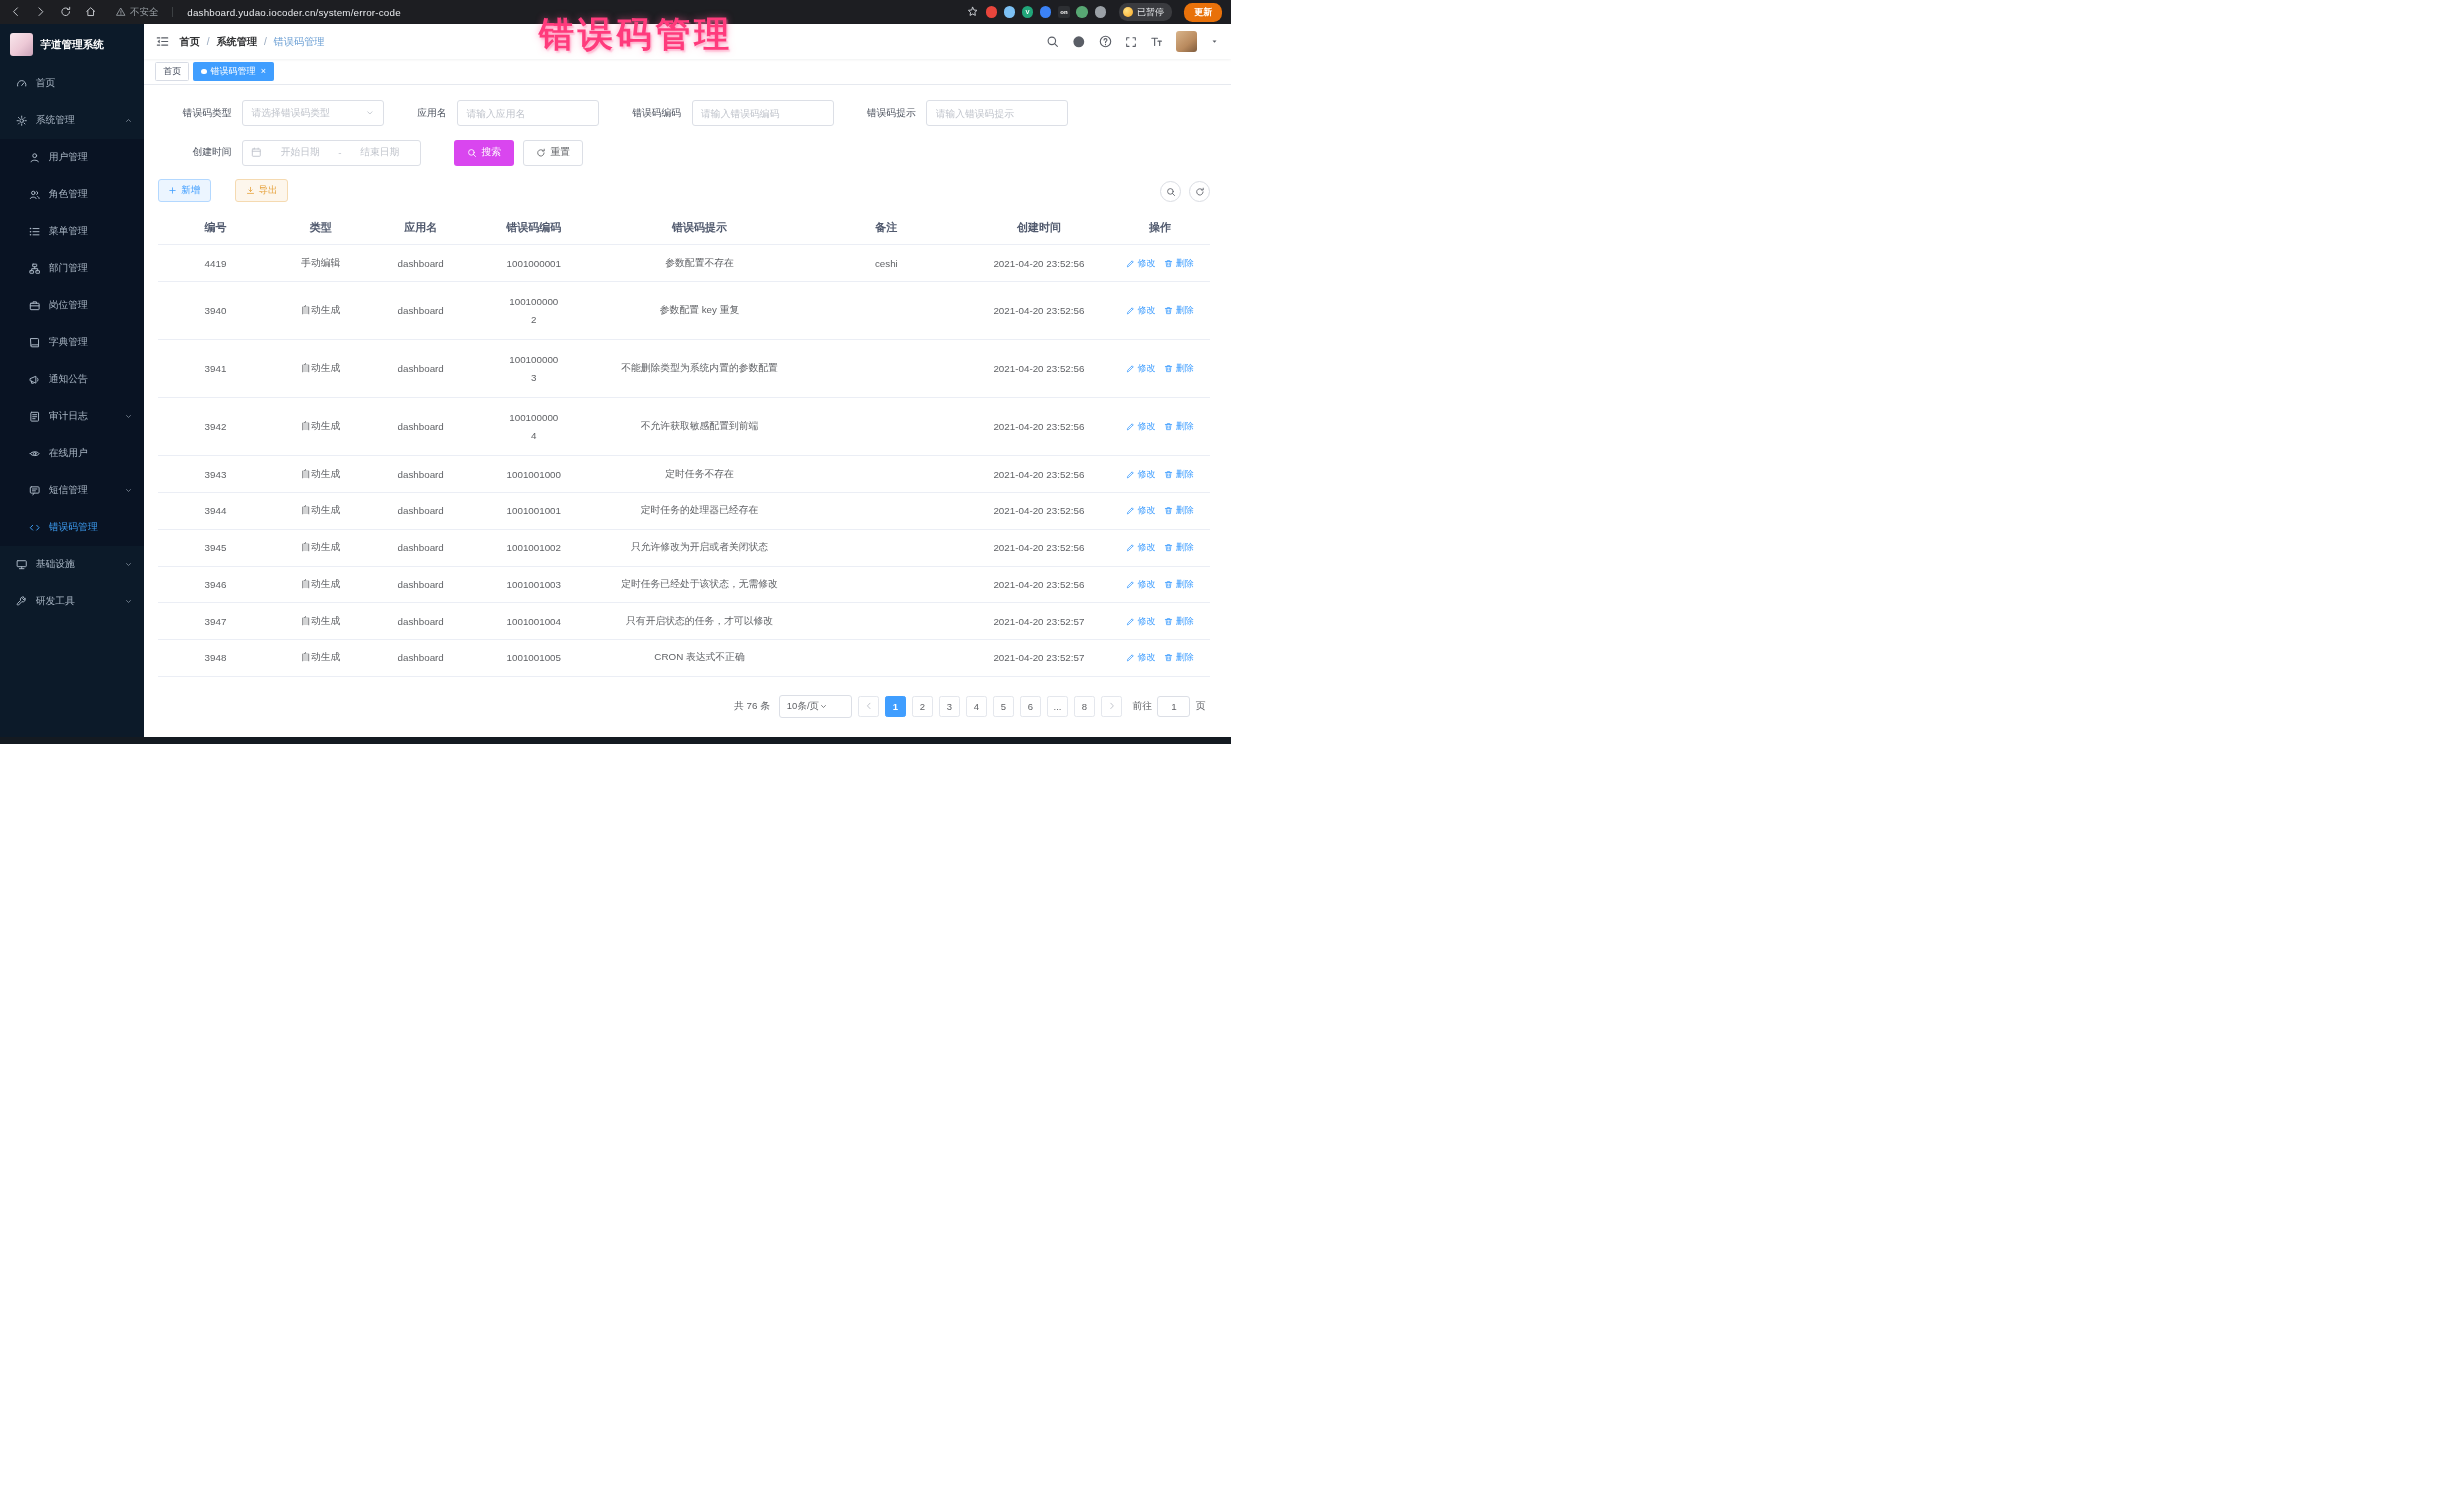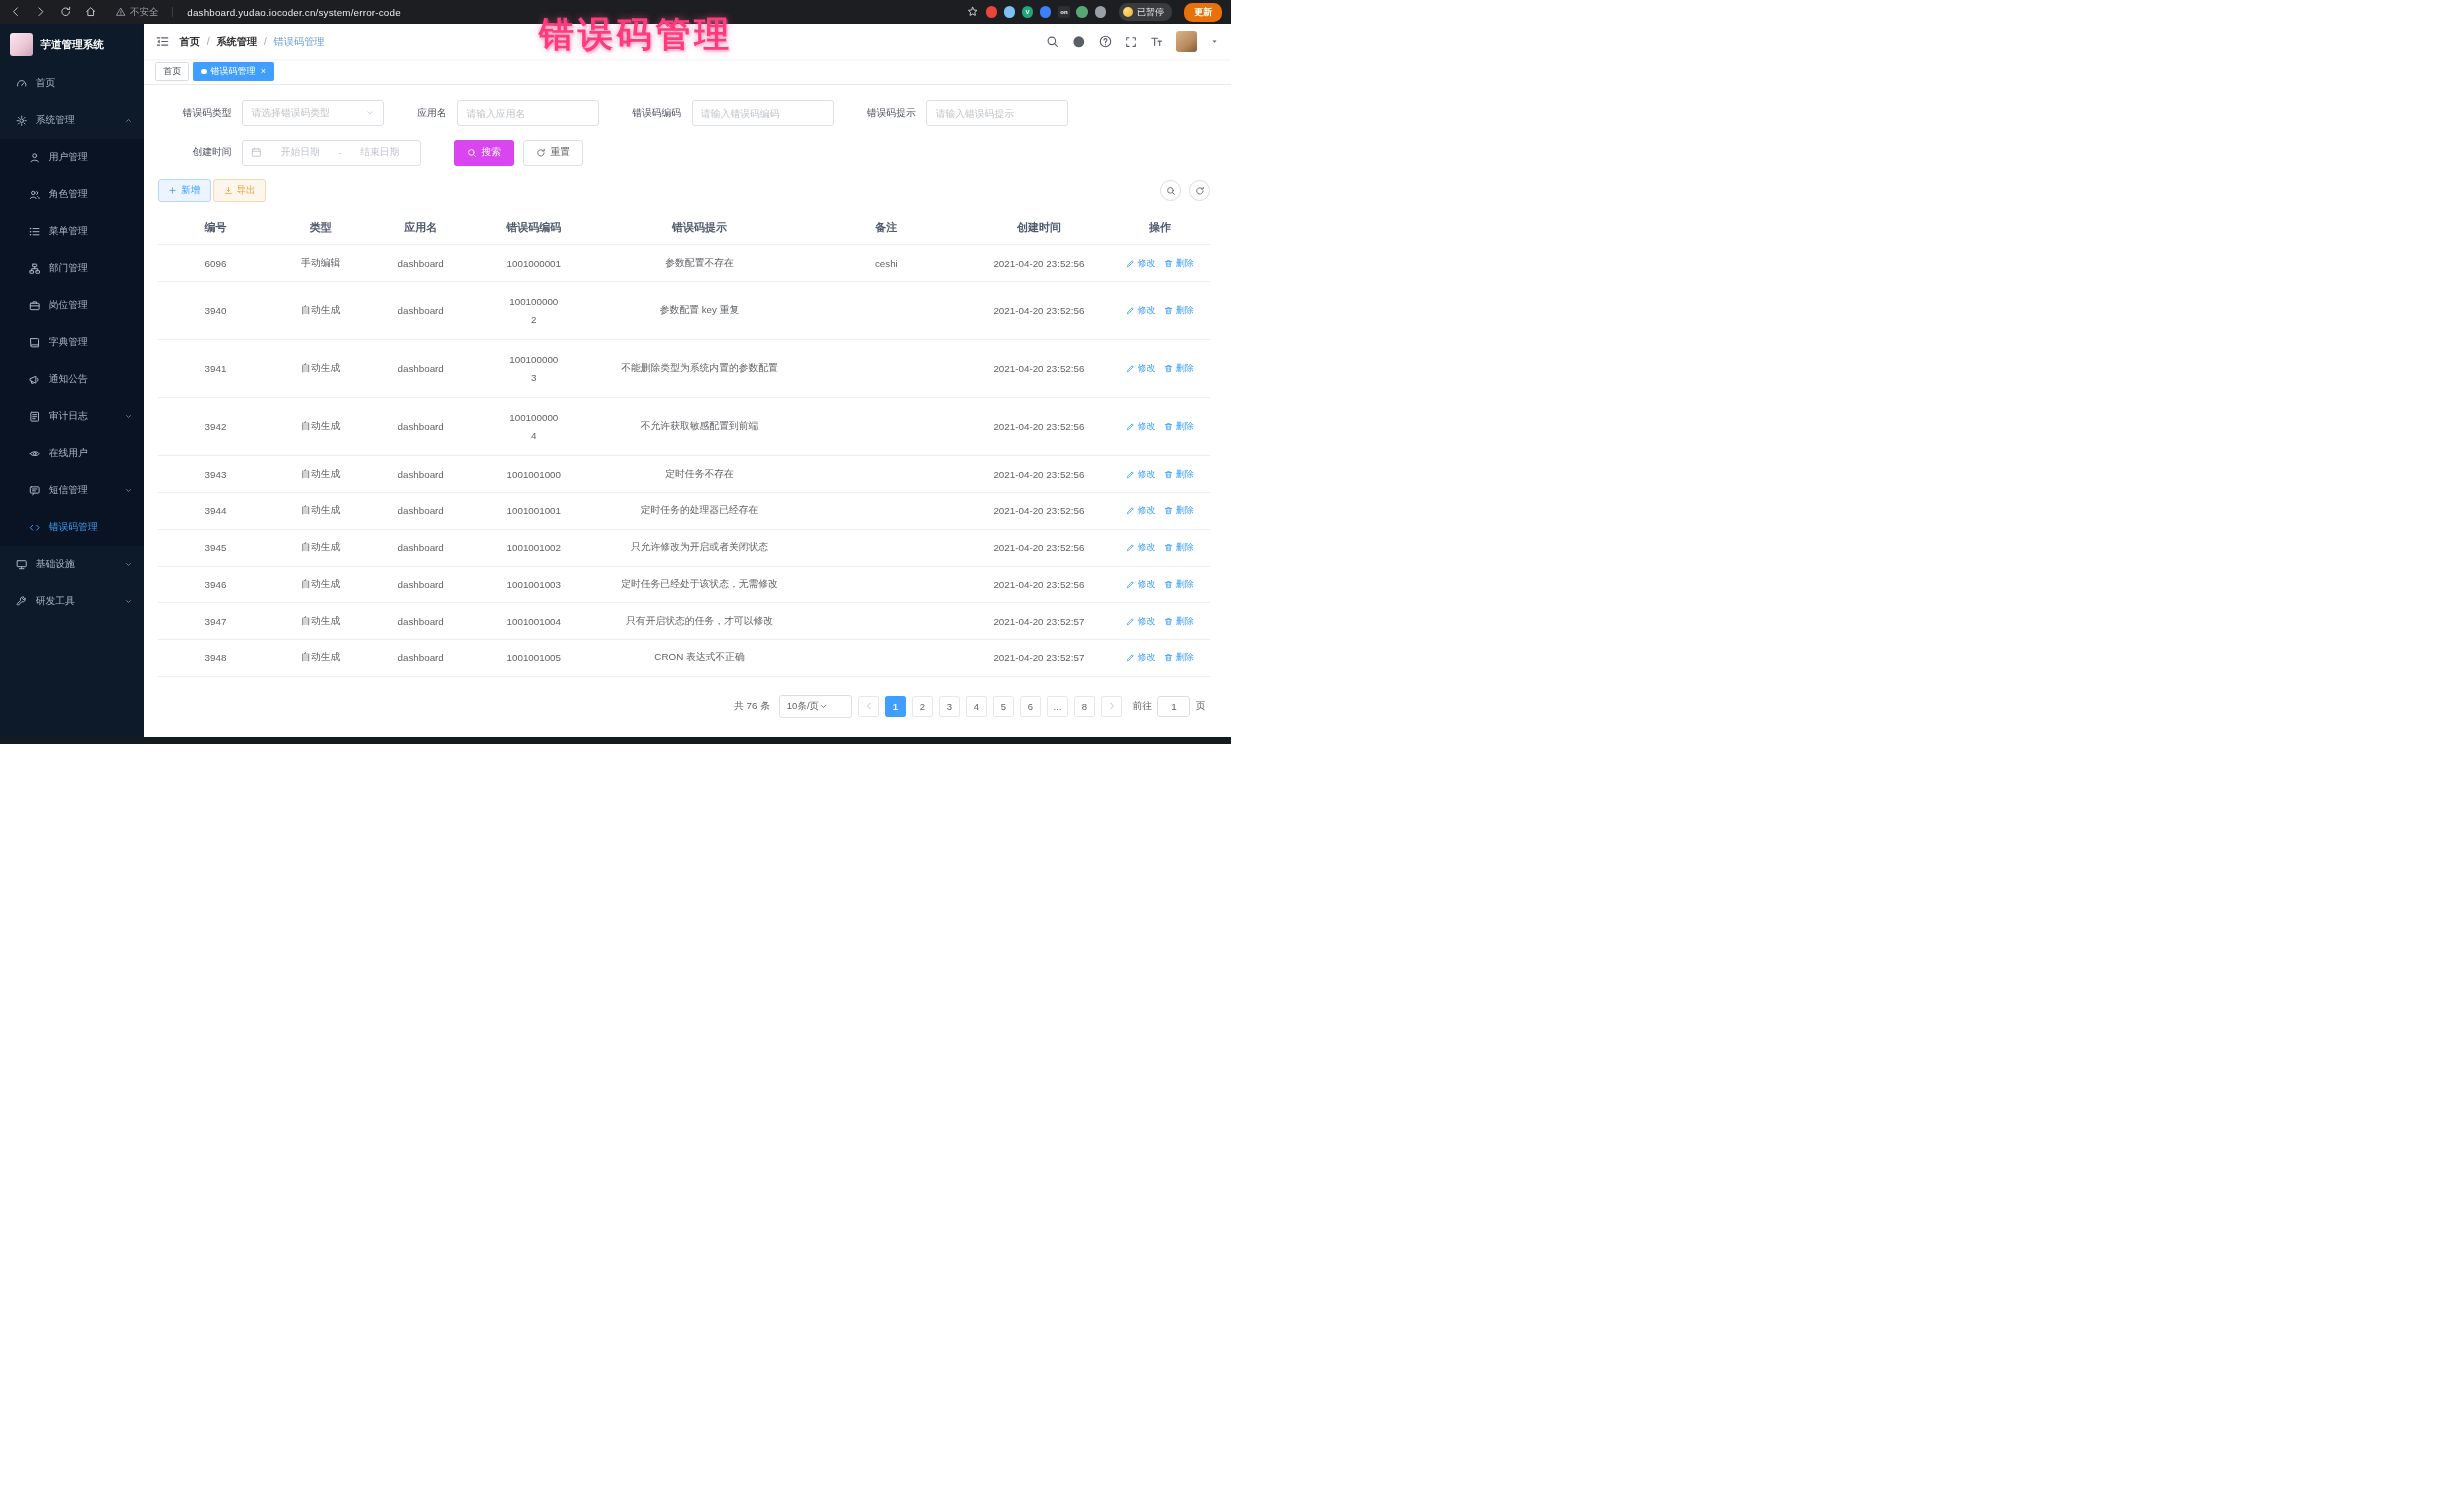--- a/index.html
+++ b/index.html
@@ -86,21 +86,21 @@
   input.control{ width:142px; color:#606266; outline:none; font-family:inherit;}
   input::placeholder{ color:#c0c4cc; }
   .control.range{ width:179px; gap:6px; cursor:pointer;}
   .range .ph{ flex:1; text-align:center; }
   .btn{ height:26px; border-radius:3px; font-size:9.8px; display:inline-flex; align-items:center; gap:4.5px;
     padding:0 12px; cursor:pointer; border:0.8px solid transparent; white-space:nowrap;}
   .btn-primary{ background:#d946ef; color:#fff; }
   .btn-plain{ background:#fff; border-color:#dcdfe6; color:#606266; }
   .mr12{ margin-right:9px; }
 
-  .toolbar{ display:flex; align-items:center; gap:2px; margin:11px 0 9px; }
+  .toolbar{ display:flex; align-items:flex-end; gap:24px; margin:11px 0 9px; }
   .btn-sm{ height:23px; padding:0 9.8px; font-size:9.5px; border-radius:3px; display:inline-flex;
     align-items:center; gap:3.8px; cursor:pointer; }
   .btn-add{ background:#ecf5ff; border:0.8px solid #b3d8ff; color:#409eff; }
   .btn-export{ background:#fdf6ec; border:0.8px solid #f5dab1; color:#e6a23c; }
   .toolbar-right{ margin-left:auto; display:flex; gap:7.6px; }
   .circle-btn{ width:21px; height:21px; border-radius:50%; border:0.8px solid #dadde3; background:#fff;
     display:flex; align-items:center; justify-content:center; color:#5a5e66; cursor:pointer;}
 
   table{ width:100%; border-collapse:collapse; table-layout:fixed; }
   th{ font-size:11px; color:#515a6e; font-weight:bold; padding:9px 3px; border-bottom:0.8px solid #ebeef5; text-align:center;}
@@ -572,21 +572,21 @@
                 <th>应用名</th>
                 <th>错误码编码</th>
                 <th>错误码提示</th>
                 <th>备注</th>
                 <th>创建时间</th>
                 <th>操作</th>
               </tr>
             </thead>
           <tbody id="tbody">
               <tr>
-                <td><span>6096</span></td>
+                <td><span>4419</span></td>
                 <td><span>手动编辑</span></td>
                 <td><span>dashboard</span></td>
                 <td><span>1001000001</span></td>
                 <td><span>参数配置不存在</span></td>
                 <td><span>ceshi</span></td>
                 <td><span>2021-04-20 23:52:56</span></td>
                 <td><span class="op-link">
                     <span>
                       <svg class="svgic" width="9" height="9" viewBox="0 0 16 16" fill="none" stroke="currentColor" stroke-width="1.4" stroke-linecap="round" stroke-linejoin="round">
                         <path d="M2.6 13.4 L3.2 10.9 L10.9 3.2 L12.8 5.1 L5.1 12.8 Z"></path>

